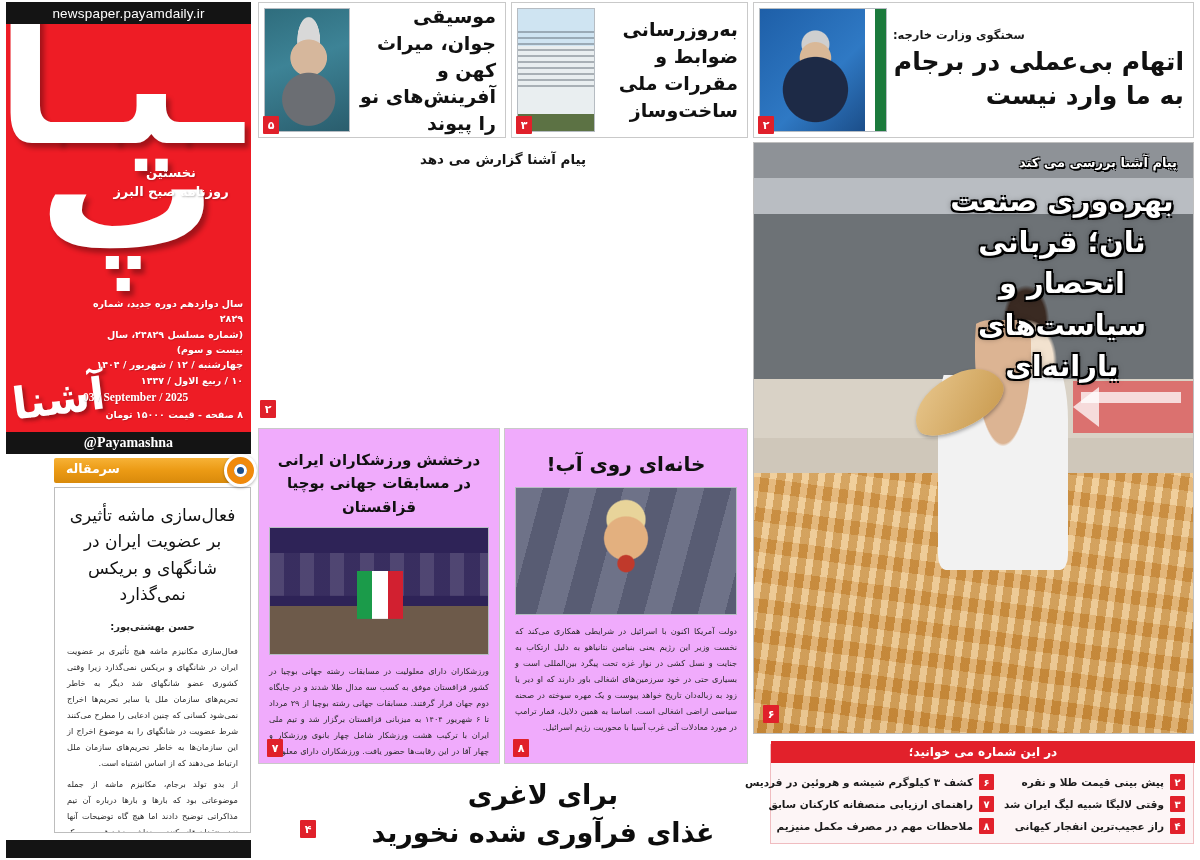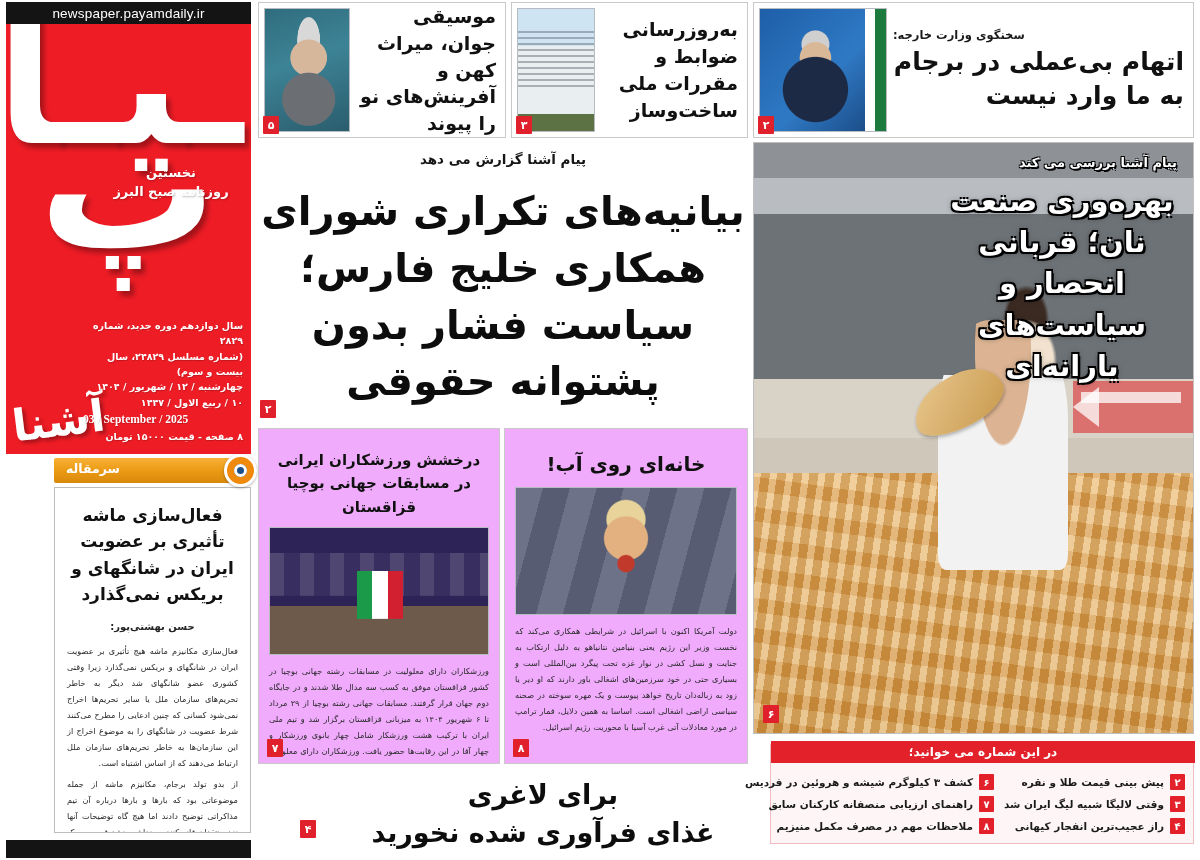--- a/index.html
+++ b/index.html
@@ -135,21 +135,21 @@
   .ed-body {
     margin-top: 4px;
     height: 346px;
     border: 1px solid #bdbdbd;
     background: #ffffff;
     padding: 14px 12px 8px 12px;
     overflow: hidden;
   }
   .ed-title {
     direction: rtl; text-align: center;
-    font-size: 17px; font-weight: 700; line-height: 1.55;
+    font-size: 17px; font-weight: 400; line-height: 1.55;
     color: #111111;
   }
   .ed-author {
     direction: rtl; text-align: center;
     margin-top: 14px; margin-bottom: 12px;
     font-size: 10px; font-weight: 700; color: #222222;
   }
   .ed-text {
     direction: rtl; text-align: justify;
     font-size: 8.2px; line-height: 1.95; color: #2a2a2a;
@@ -469,20 +469,21 @@
       <div class="ashna">آشنا</div>
       <div class="issue-info">
         <div>سال دوازدهم دوره جدید، شماره ۲۸۲۹</div>
         <div>(شماره مسلسل ۲۴۸۲۹، سال بیست و سوم)</div>
         <div>چهارشنبه / ۱۲ / شهریور / ۱۴۰۴</div>
         <div>۱۰ / ربیع الاول / ۱۴۴۷</div>
         <div class="lat">03 / September / 2025</div>
         <div>۸ صفحه - قیمت ۱۵۰۰۰ تومان</div>
       </div>
     </div>
+    <div class="handle-bar">@Payamashna</div>
   </div>
 
   <div class="editorial">
     <div class="ed-header">
       <span class="label">سرمقاله</span>
       <span class="eye-icon">
           <span class="pupil"></span>
         </span>
     </div>
     <div class="ed-body">
@@ -522,21 +523,20 @@
       </div>
     <div class="txt">
       <div class="kicker">سخنگوی وزارت خارجه:</div>
       <div class="headline">اتهام بی‌عملی در برجام به ما وارد نیست</div>
     </div>
     <div class="pg-badge">۲</div>
   </div>
 
   <div class="lead">
     <div class="kicker">پیام آشنا گزارش می دهد</div>
-    <div class="headline">بیانیه‌های تکراری شورای همکاری خلیج فارس؛ سیاست فشار بدون پشتوانه حقوقی</div>
     <div class="pg-badge">۲</div>
   </div>
 
   <div class="midbox" id="midbox-boccia">
     <div class="headline">درخشش ورزشکاران ایرانی در مسابقات جهانی بوچیا قزاقستان</div>
     <div class="mphoto">
       <span class="ph-boccia"></span>
       <div class="banner">2025 WORLD BOCCIA CHALLENGE</div>
     </div>
     <div class="mtext">ورزشکاران دارای معلولیت در مسابقات رشته جهانی بوچیا در کشور قزاقستان موفق به کسب سه مدال طلا شدند و در جایگاه دوم جهان قرار گرفتند. مسابقات جهانی رشته بوچیا از ۲۹ مرداد تا ۶ شهریور ۱۴۰۴ به میزبانی قزاقستان برگزار شد و تیم ملی ایران با ترکیب هشت ورزشکار شامل چهار بانوی ورزشکار و چهار آقا در این رقابت‌ها حضور یافت. ورزشکاران دارای معلولیت کشورمان در این دوره خوش درخشیدند.</div>

